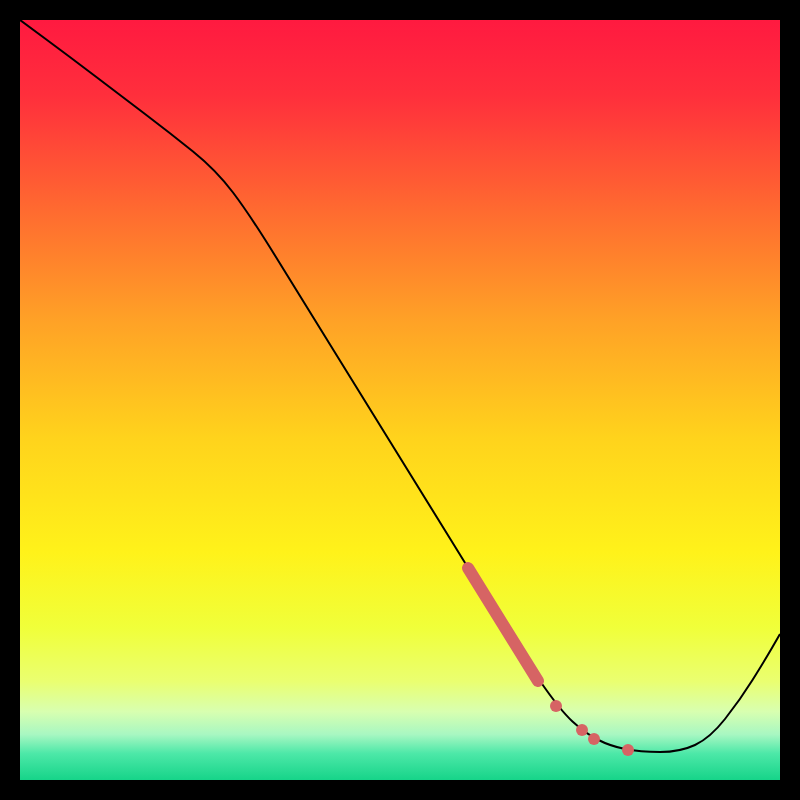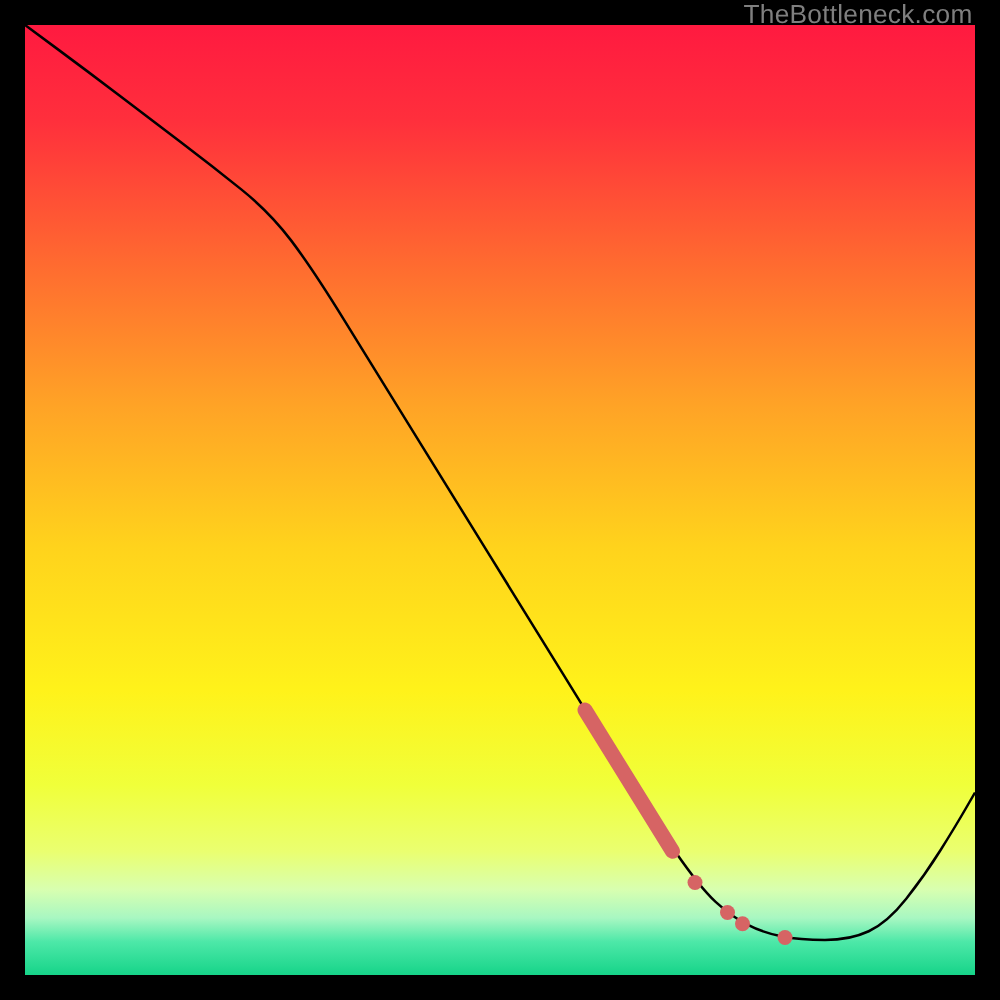--- a/index.html
+++ b/index.html
@@ -64,14 +64,13 @@
       <path id="curve" fill="none" stroke="#000" stroke-width="2" d="M 0 0 Q 0 0 25 18.5 Q 50 37 75 56 Q 100 75 125 94 Q 150 113 173 131.5 Q 196 150 213 172.5 Q 230 195 255 235.5 Q 280 276 310 324.5 Q 340 373 370 421.5 Q 400 470 430 518.5 Q 460 567 480 599.5 Q 500 632 520 661 Q 540 690 552.5 701.5 Q 565 713 577.5 719.5 Q 590 726 605 729 Q 620 732 640 732 Q 660 732 675 725 Q 690 718 705 699 Q 720 680 732.5 660 Q 745 640 752.5 627 L 760 614"></path>
       <line id="hlseg" stroke-linecap="round" x1="448" y1="548" x2="518" y2="661" stroke="#d66464" stroke-width="12"></line>
       <g id="hldots">
           <circle cx="536" cy="686" r="6" fill="#d66464"></circle>
           <circle cx="562" cy="710" r="6" fill="#d66464"></circle>
           <circle cx="574" cy="719" r="6" fill="#d66464"></circle>
           <circle cx="608" cy="730" r="6" fill="#d66464"></circle>
         </g>
     </svg>
   </div>
-  <div class="watermark">TheBottleneck.com</div>
 </div>
 
 </body></html>

